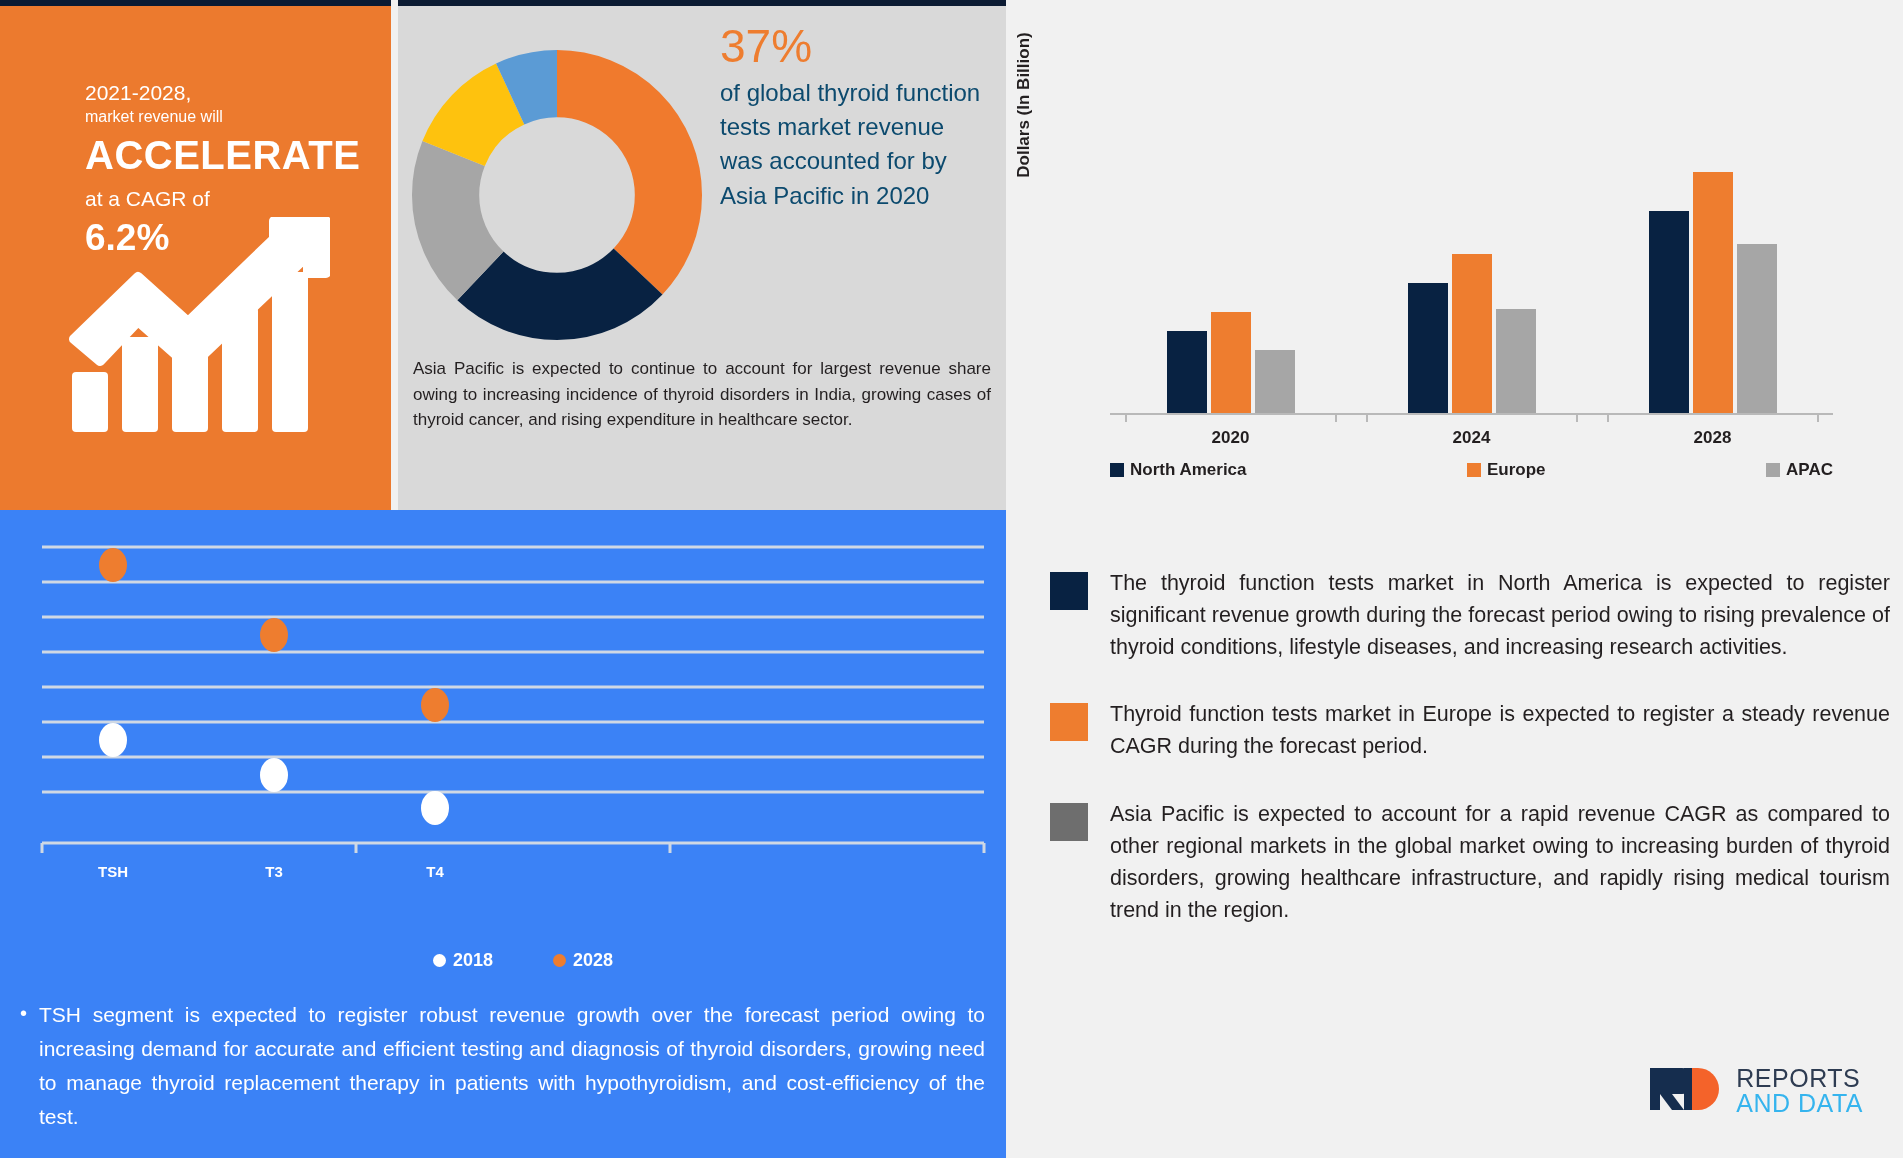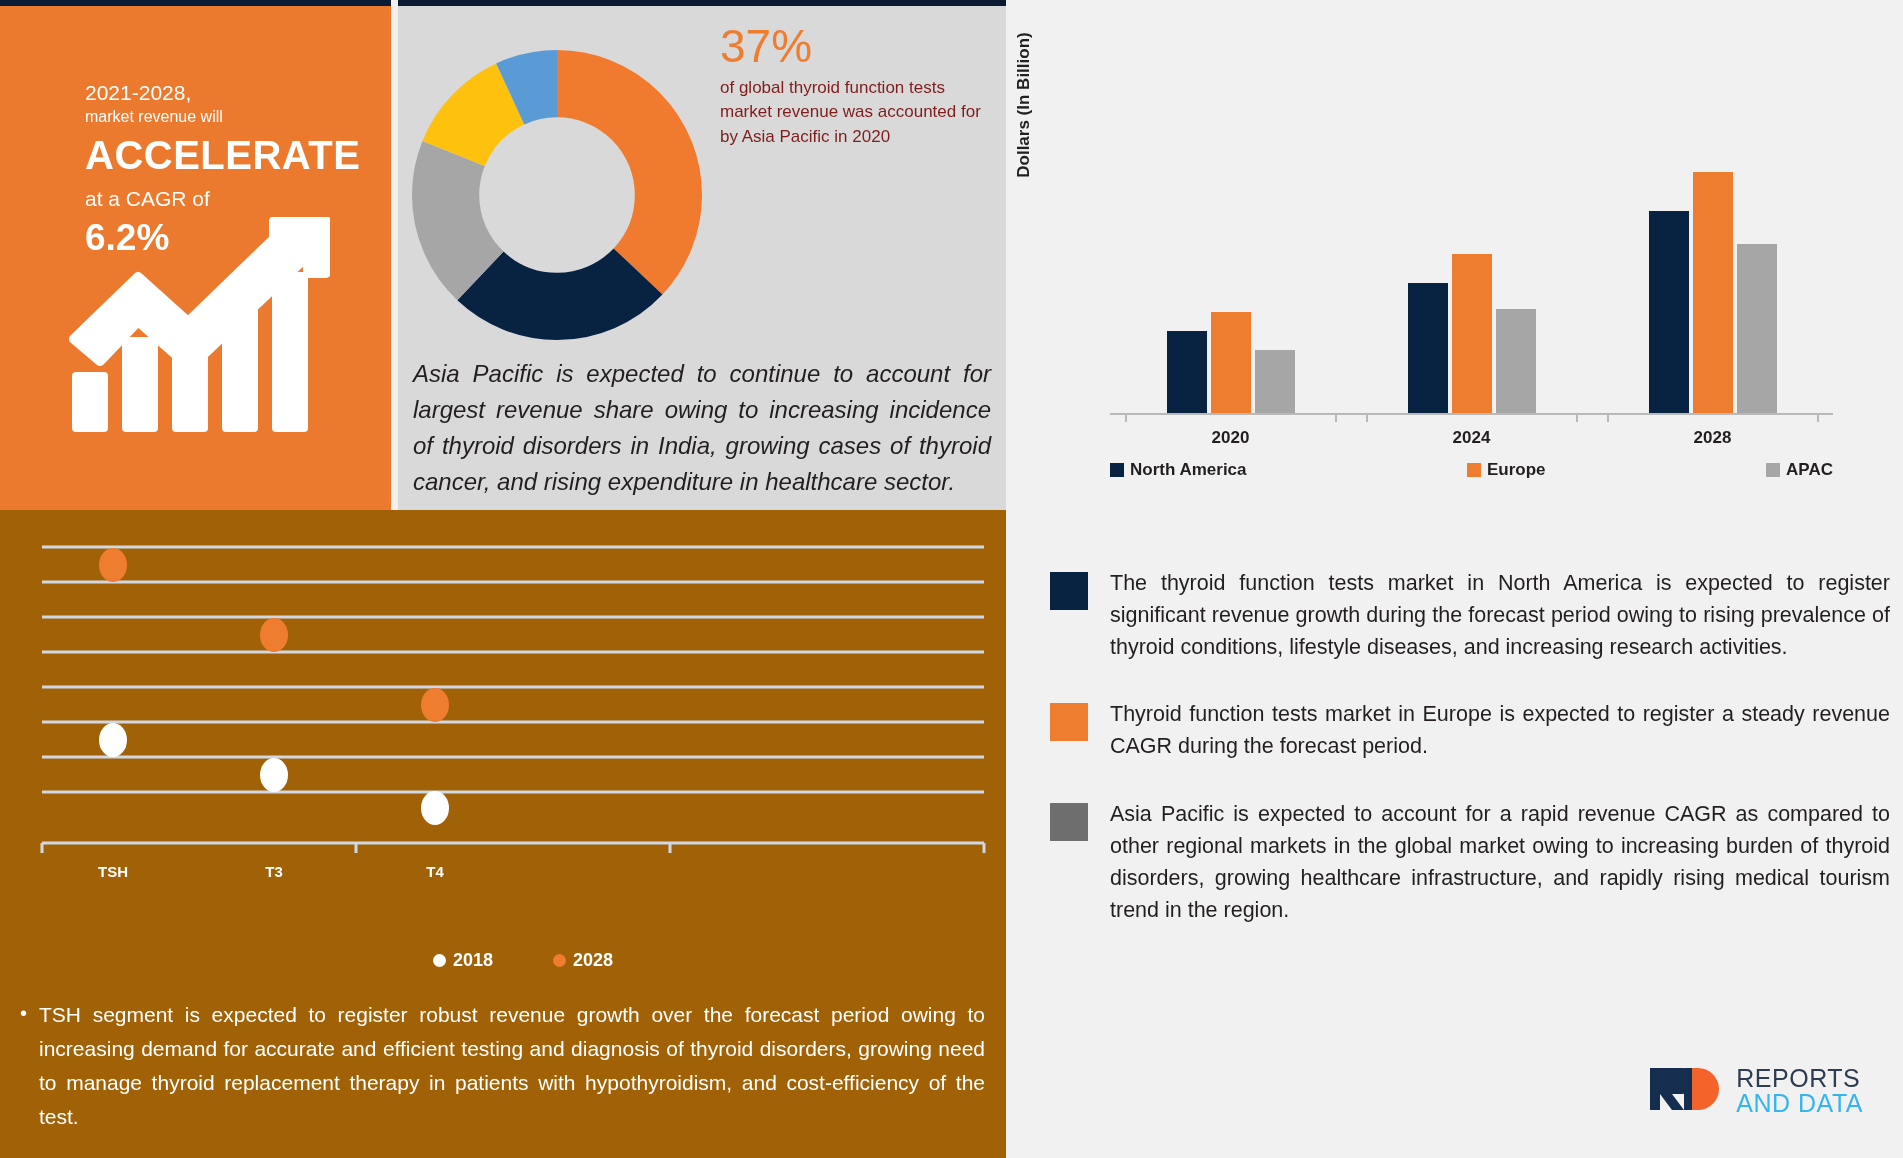--- a/index.html
+++ b/index.html
@@ -25,30 +25,30 @@
   .acc-art { position: absolute; left: 60px; bottom: 78px; width: 270px; height: 215px; }
 
   
   .panel-donut {
     position: absolute; left: 398px; top: 0; width: 608px; height: 638px;
     background: #d9d9d9;
   }
   .donut-wrap { position: absolute; left: 12px; top: 48px; width: 294px; height: 294px; }
   .pct-block { position: absolute; left: 322px; top: 22px; width: 270px; }
   .pct-num { color: #ee7d2f; font-size: 46px; font-weight: 400; line-height: 1.05; }
-  .pct-desc { color: #7f1d1d; font-size: 17px; line-height: 1.42; margin-top: 6px; }
+  .pct-desc { color: #0c4a6e; font-size: 24px; line-height: 1.42; margin-top: 6px; }
   .ap-para {
     position: absolute; left: 15px; top: 356px; width: 578px;
-    font-size: 24px; line-height: 1.5; color: #231f20; text-align: justify; font-style: italic;
+    font-size: 17px; line-height: 1.5; color: #231f20; text-align: justify;
   }
 
   
   .panel-dotplot {
     position: absolute; left: 0; top: 510px; width: 1006px; height: 648px;
-    background: #a16207;
+    background: #3b82f6;
   }
   .dp-chart { position: absolute; left: 20px; top: 15px; width: 968px; height: 370px; }
   .dp-legend {
     position: absolute; left: 0; top: 440px; width: 1006px;
     display: flex; justify-content: center; gap: 60px; align-items: center; padding-left: 40px;
   }
   .dp-legend-item { display: flex; align-items: center; gap: 7px; color: #fff; font-size: 18px; font-weight: 700; }
   .dp-dot { width: 13px; height: 13px; border-radius: 50%; display: inline-block; }
   .dp-bullet {
     position: absolute; left: 20px; top: 488px; width: 965px;

